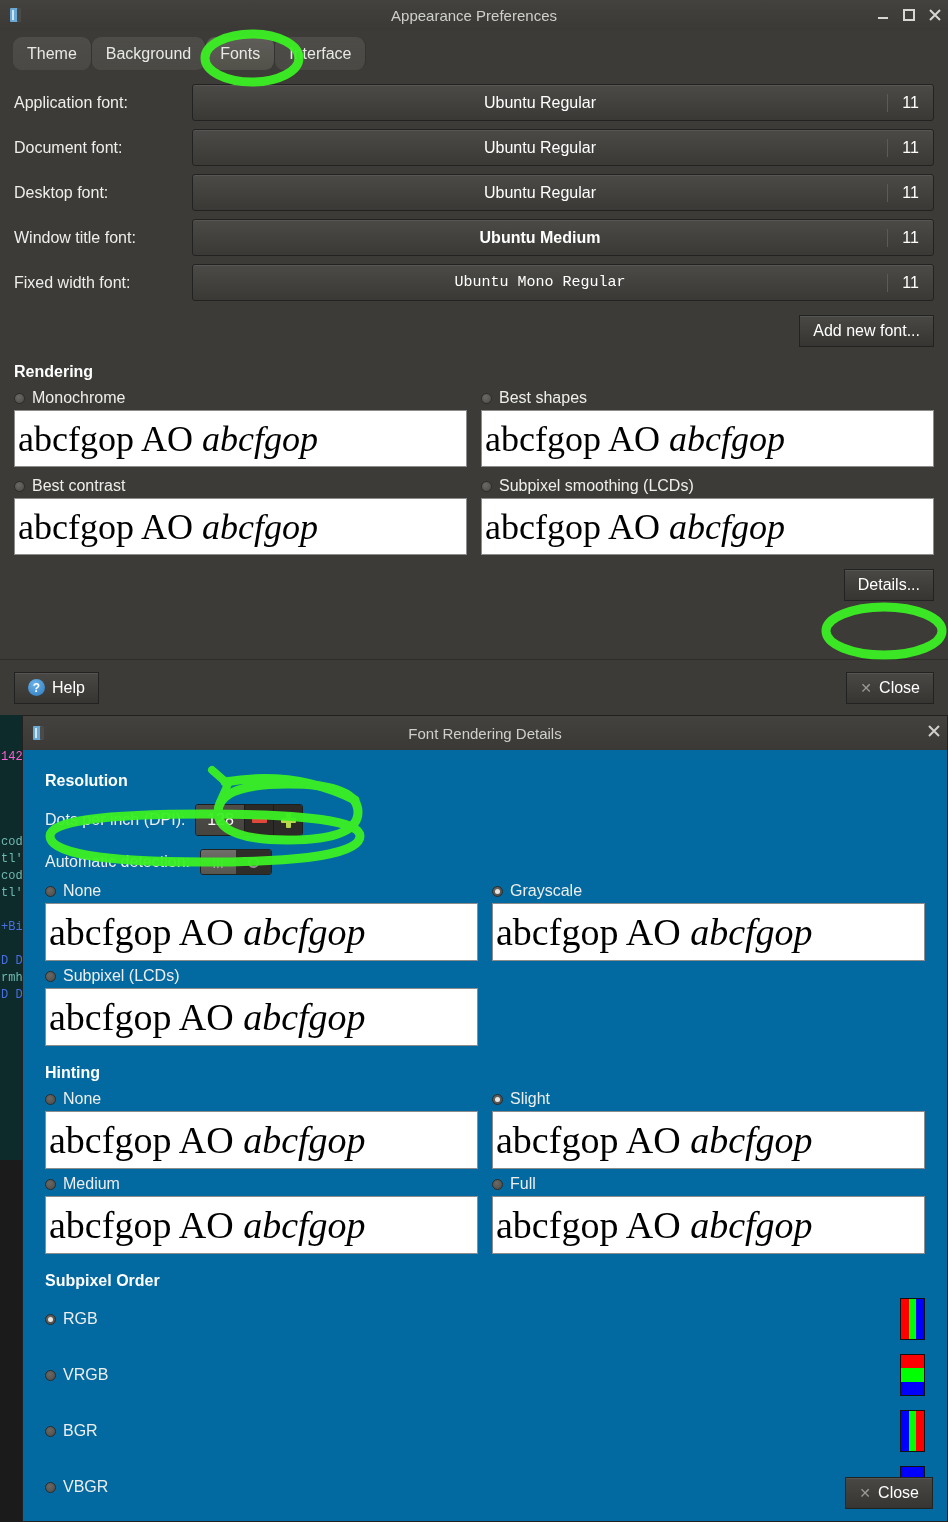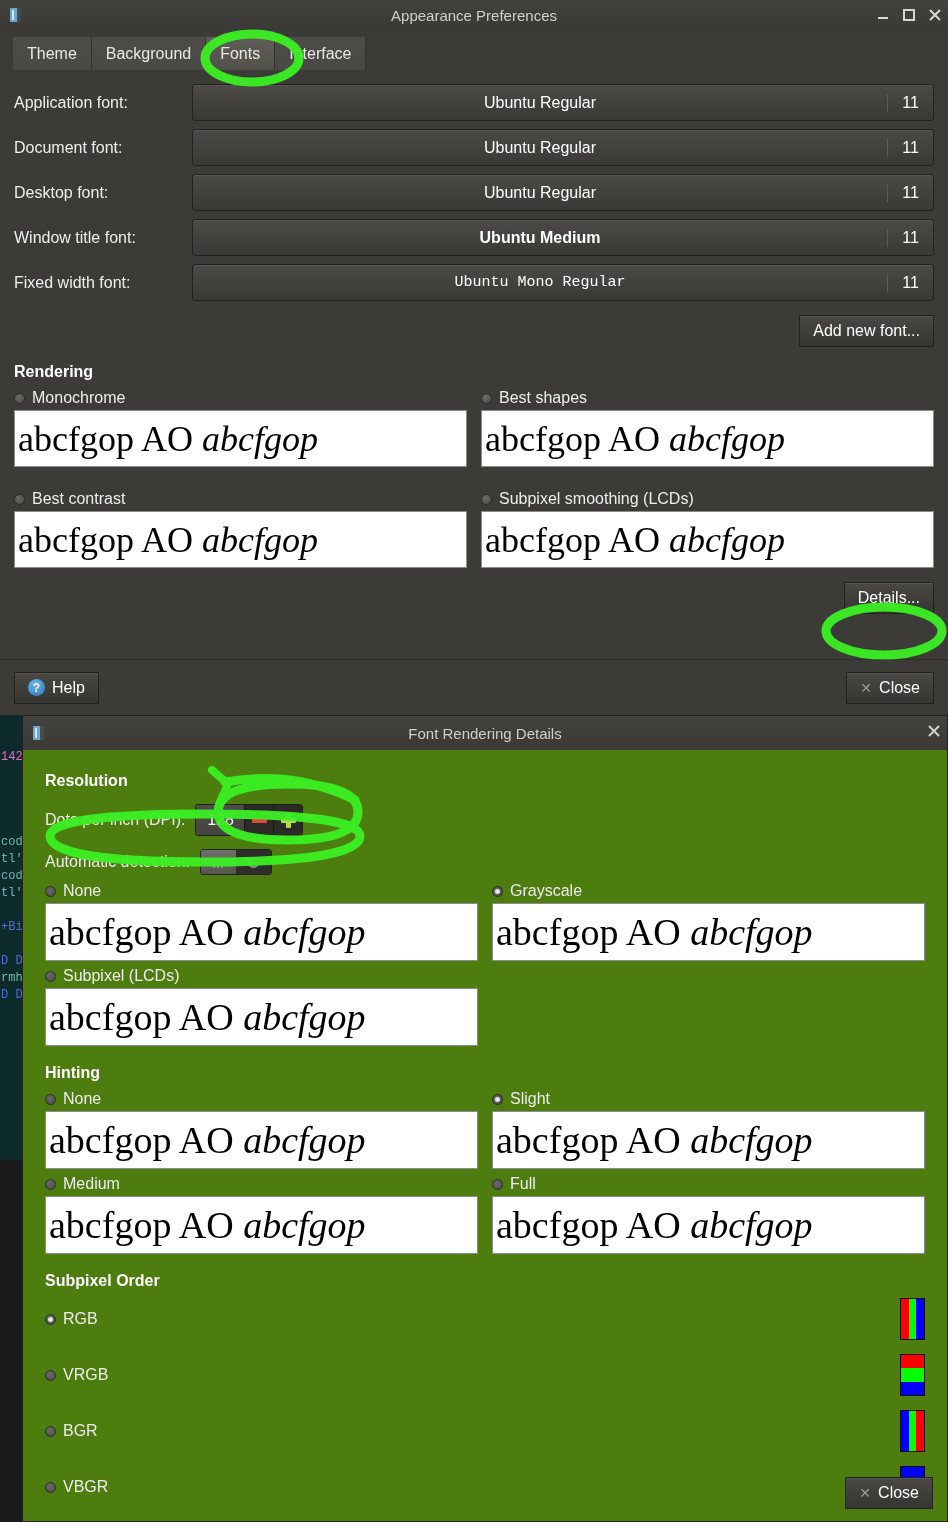--- a/index.html
+++ b/index.html
@@ -59,20 +59,21 @@
     padding: 7px 0 0 13px; height: 40px;
     background: #3c3b37;
   }
   .tab {
     height: 33px; padding: 0 14px;
     display: flex; align-items: center; justify-content: center;
     font-size: 16px; color: #e8e8e6;
     background: linear-gradient(to bottom, #57565200, #4a4945);
     background-color: #4d4c48;
     border-right: 1px solid #333;
+    border-radius: 9px;
   }
   .tab.active {
     background-color: #5a5954;
     background: linear-gradient(to bottom, #5e5d58, #525149);
   }
 
   .panel { padding: 10px 14px 0 14px; }
 
   
   .fontrow { display: flex; align-items: center; height: 45px; }
@@ -103,21 +104,21 @@
     border: 1px solid #222; border-radius: 0;
     background: linear-gradient(to bottom, #494844, #363531);
     box-shadow: inset 0 1px 0 rgba(255,255,255,0.07);
   }
 
   .section-head {
     font-size: 16px; font-weight: bold; color: #ffffff;
     margin: 12px 0 8px 0;
   }
 
-  .radio-grid { display: grid; grid-template-columns: 1fr 1fr; gap: 17px 14px; }
+  .radio-grid { display: grid; grid-template-columns: 1fr 1fr; gap: 4px 14px; }
   .ritem { margin-bottom: 6px; }
   .rlabel { display: flex; align-items: center; gap: 7px; font-size: 16px; color: #eeeeec; }
   .radio {
     width: 11px; height: 11px; border-radius: 50%;
     background: radial-gradient(circle at 40% 35%, #6a6965, #4b4a46);
     border: 1px solid #2c2c2a; flex: none;
     position: relative;
   }
   .radio.sel::after {
     content: ""; position: absolute; left: 2px; top: 2px;
@@ -145,21 +146,21 @@
     background: radial-gradient(circle at 40% 30%, #6db4ea, #2a78bd);
     color: #fff; font-size: 12px; font-weight: bold;
     display: flex; align-items: center; justify-content: center;
   }
   .xicon { color: #9a9a98; font-size: 14px; }
 
   
   #win-details {
     position: absolute; left: 22px; top: 715px;
     width: 926px; height: 807px;
-    background: #4d7c0f;
+    background: #0369a1;
     border: 1px solid #22211f;
     z-index: 10;
   }
   #win-details .titlebar { height: 34px; }
   .dpanel { padding: 10px 22px 0 22px; }
 
   .dpirow { display: flex; align-items: center; gap: 10px; height: 44px; }
   .dpilabel { font-size: 16px; color: #eeeeec; }
   .spinner {
     display: flex; align-items: stretch; height: 32px;

